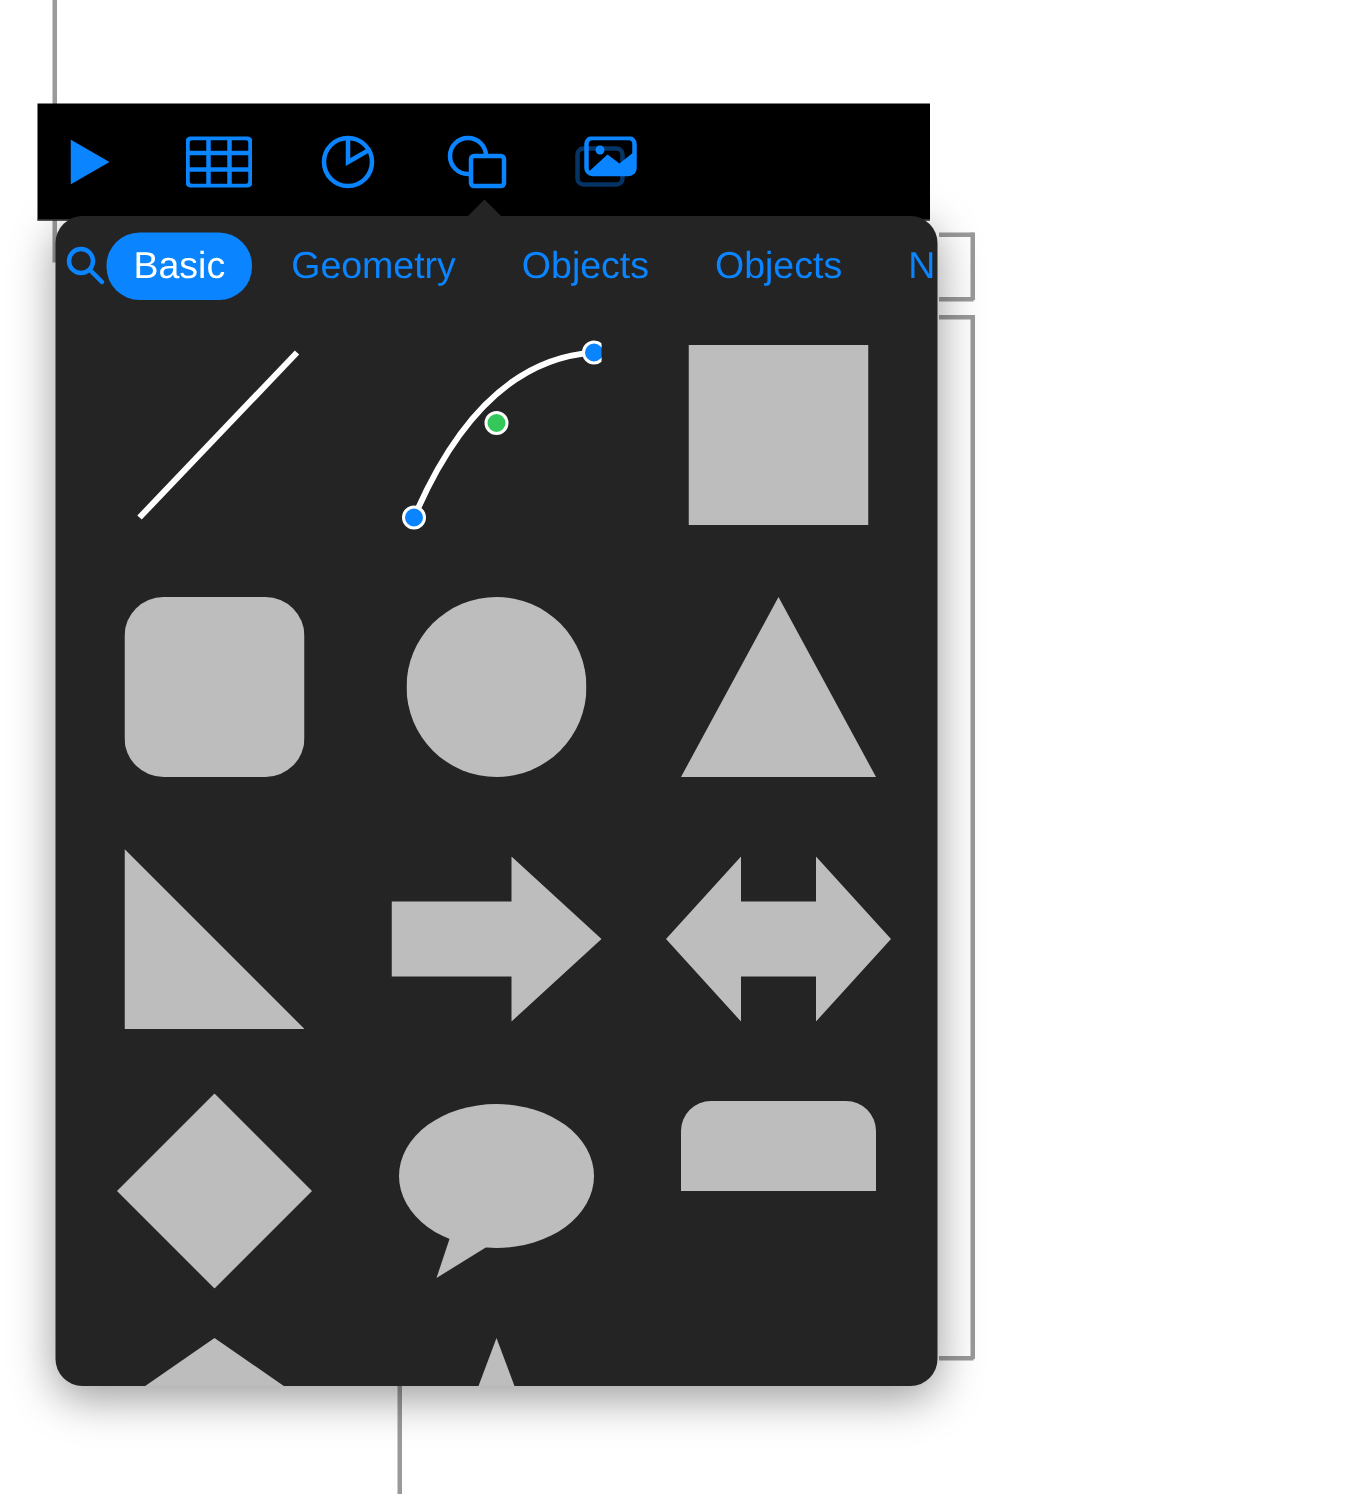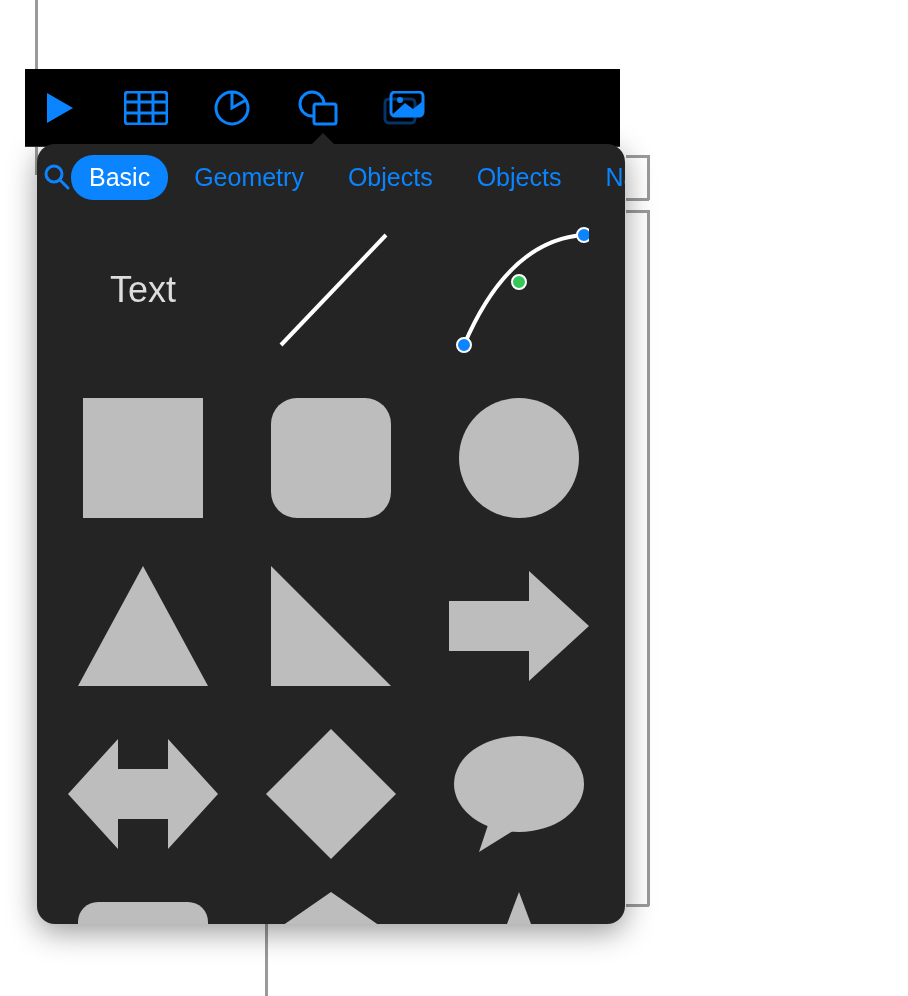--- a/index.html
+++ b/index.html
@@ -165,21 +165,20 @@
       </div>
       <div class="cat active">Basic</div>
       <div class="cat">Geometry</div>
       <div class="cat">Objects</div>
       <div class="cat">Objects</div>
       <div class="cat clip">Na</div>
     </div>
 
     <div class="grid">
 
-      <div class="cell txt-cell">Text</div>
 
       <div class="cell">
         <svg width="130" height="130" viewBox="0 0 130 130">
             <line x1="15" y1="120" x2="120" y2="10" stroke="#fff" stroke-width="4"></line>
           </svg>
       </div>
 
       <div class="cell">
         <svg width="140" height="140" viewBox="0 0 140 140">
           <path d="M15 125 Q 60 20 135 15" fill="none" stroke="#fff" stroke-width="4"></path>

